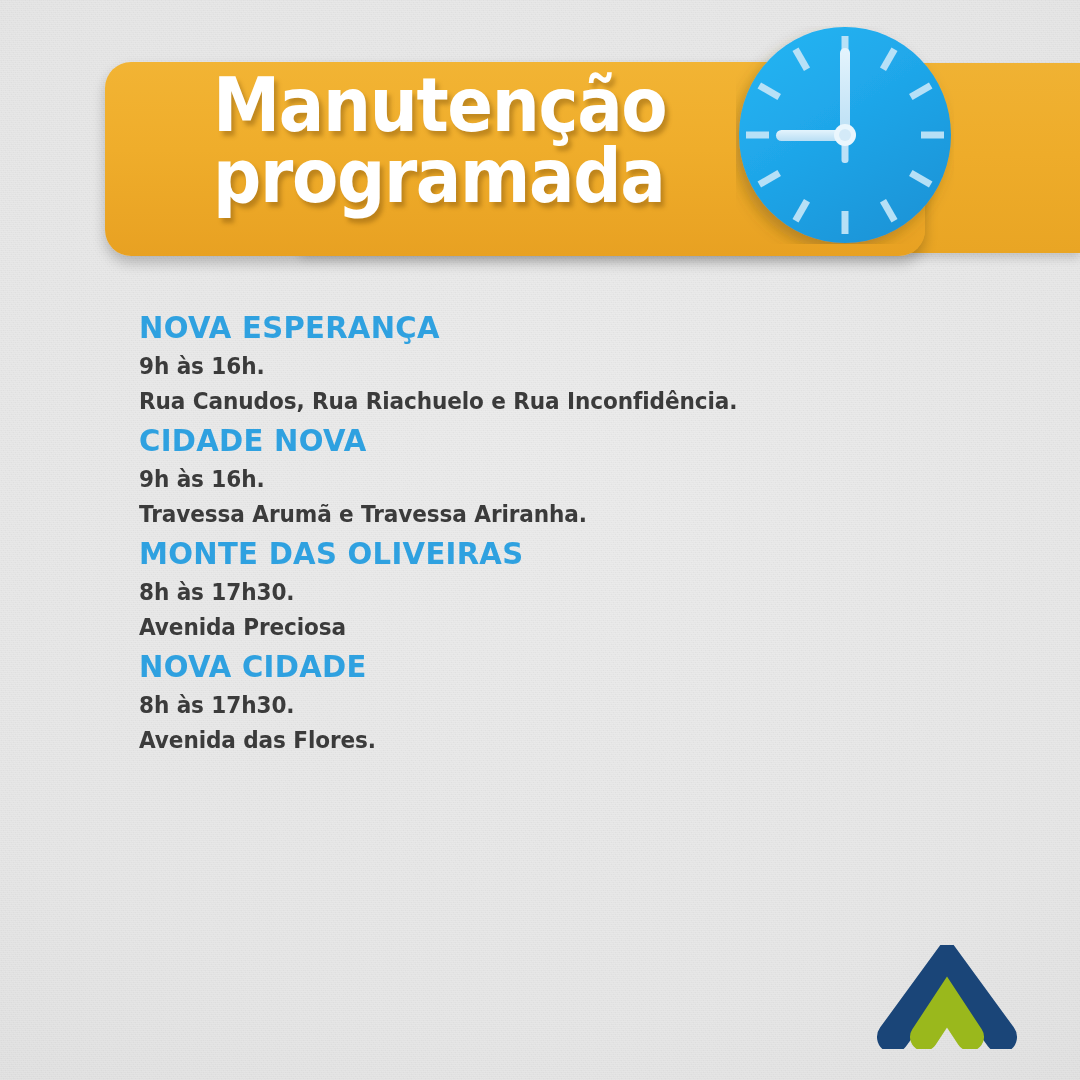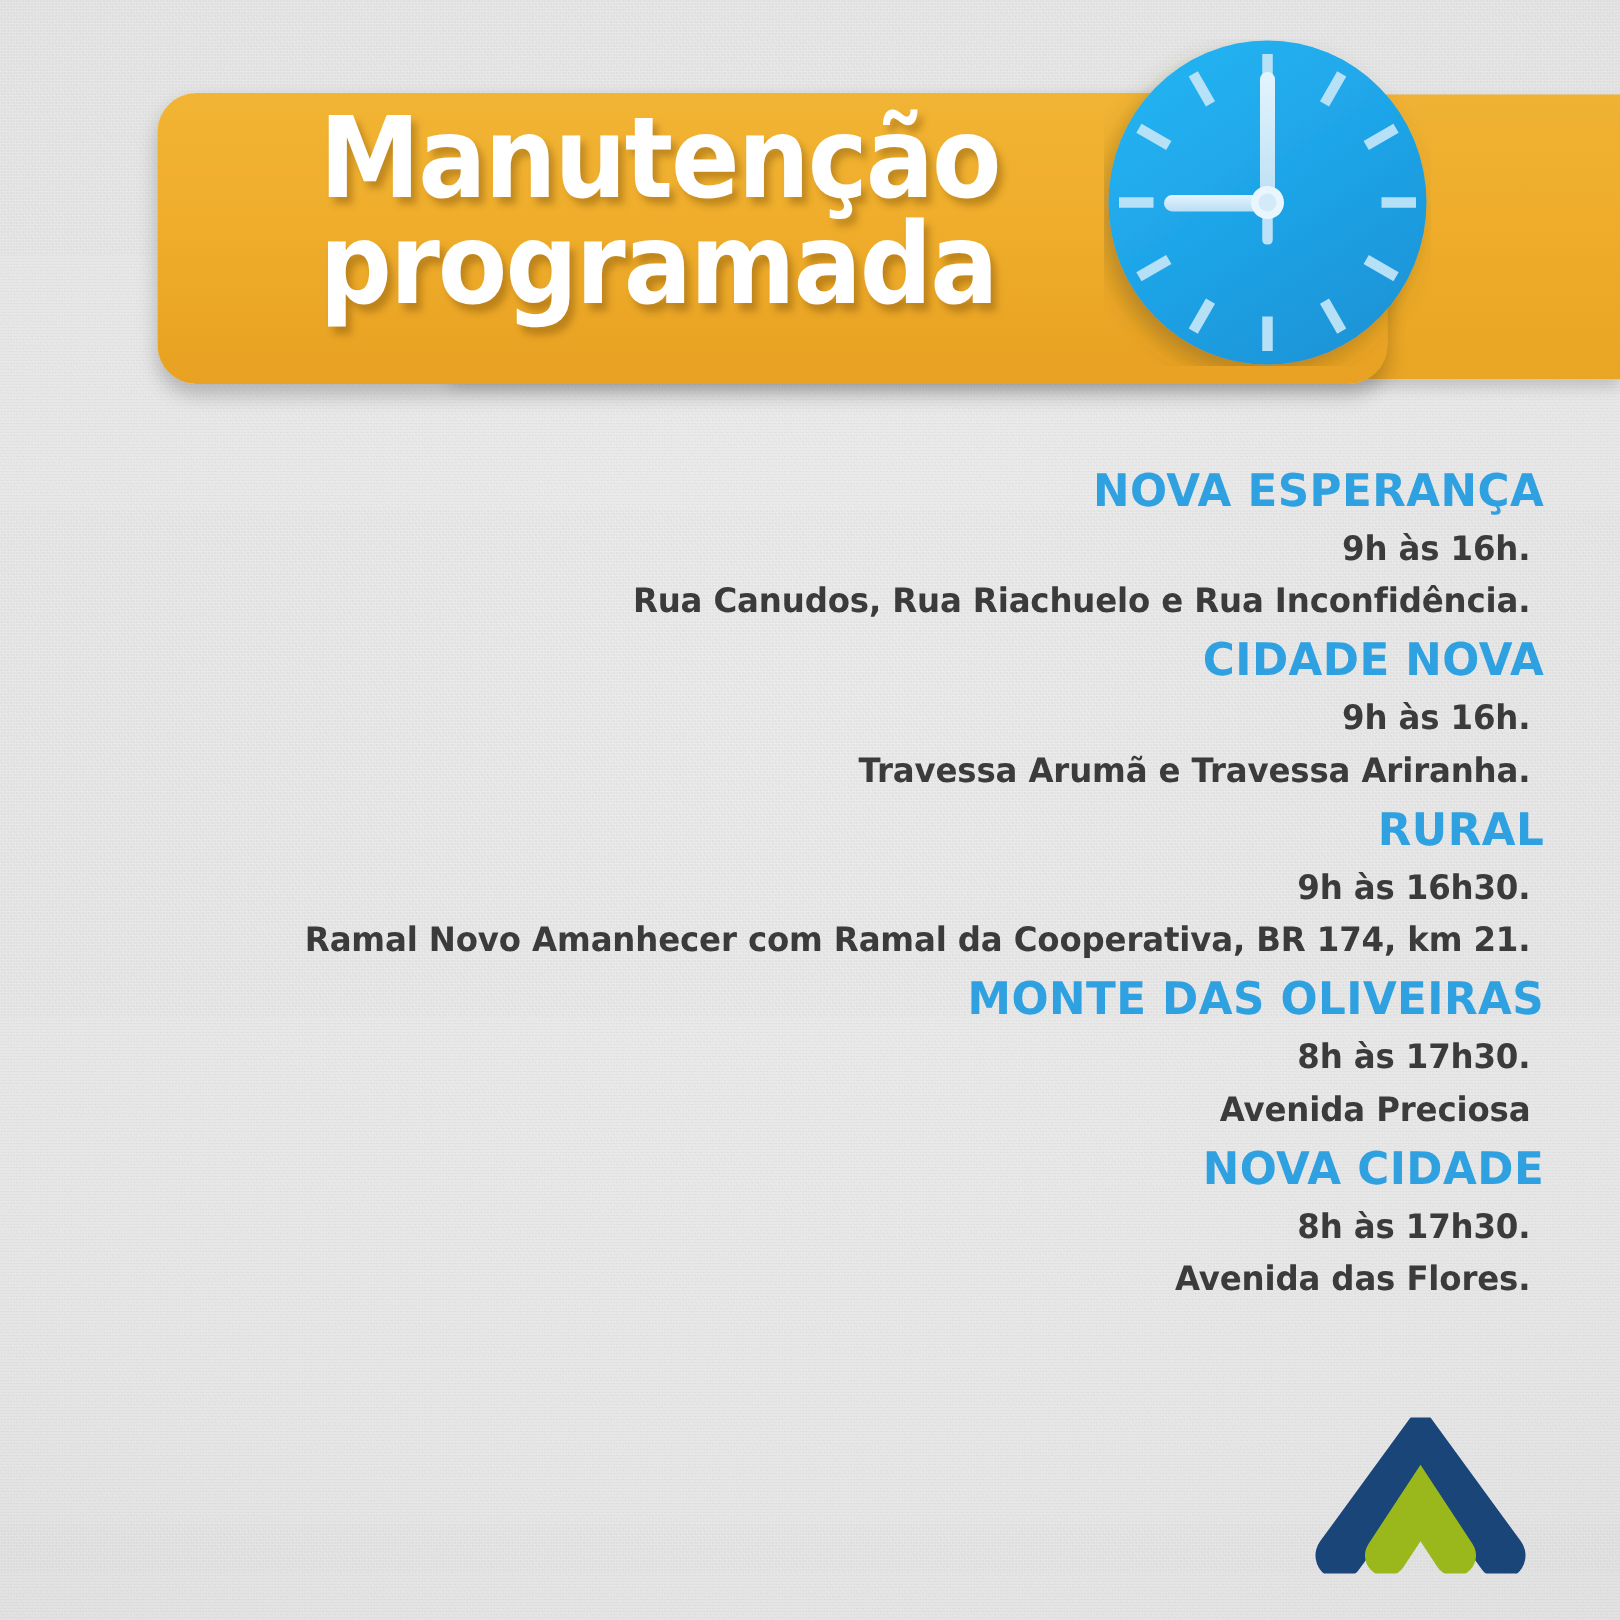--- a/index.html
+++ b/index.html
@@ -96,21 +96,21 @@
   }
   .clock svg { display: block; width: 100%; height: 100%; }
 
   
   .list {
     position: absolute;
     left: 127px;
     top: 306px;
     width: 930px;
   }
-  .entry { margin: 0 0 0 12px; text-align: right; }
+  .entry { margin: 0 0 0 12px; }
   .entry-name {
     color: #2fa1e0;
     font-family: "DejaVu Sans", sans-serif;
     font-weight: 700;
     font-size: 30px;
     line-height: 43px;
     letter-spacing: .3px;
     transform: scaleX(.97);
     transform-origin: left center;
     white-space: nowrap;
@@ -205,25 +205,20 @@
       <div class="entry-time">9h às 16h.</div>
       <div class="entry-place">Rua Canudos, Rua Riachuelo e Rua Inconfidência.</div>
     </div>
 
     <div class="entry">
       <div class="entry-name">CIDADE NOVA</div>
       <div class="entry-time">9h às 16h.</div>
       <div class="entry-place">Travessa Arumã e Travessa Ariranha.</div>
     </div>
 
-    <div class="entry">
-      <div class="entry-name">RURAL</div>
-      <div class="entry-time">9h às 16h30.</div>
-      <div class="entry-place">Ramal Novo Amanhecer com Ramal da Cooperativa, BR 174, km 21.</div>
-    </div>
 
     <div class="entry">
       <div class="entry-name">MONTE DAS OLIVEIRAS</div>
       <div class="entry-time">8h às 17h30.</div>
       <div class="entry-place">Avenida Preciosa</div>
     </div>
 
     <div class="entry">
       <div class="entry-name">NOVA CIDADE</div>
       <div class="entry-time">8h às 17h30.</div>

